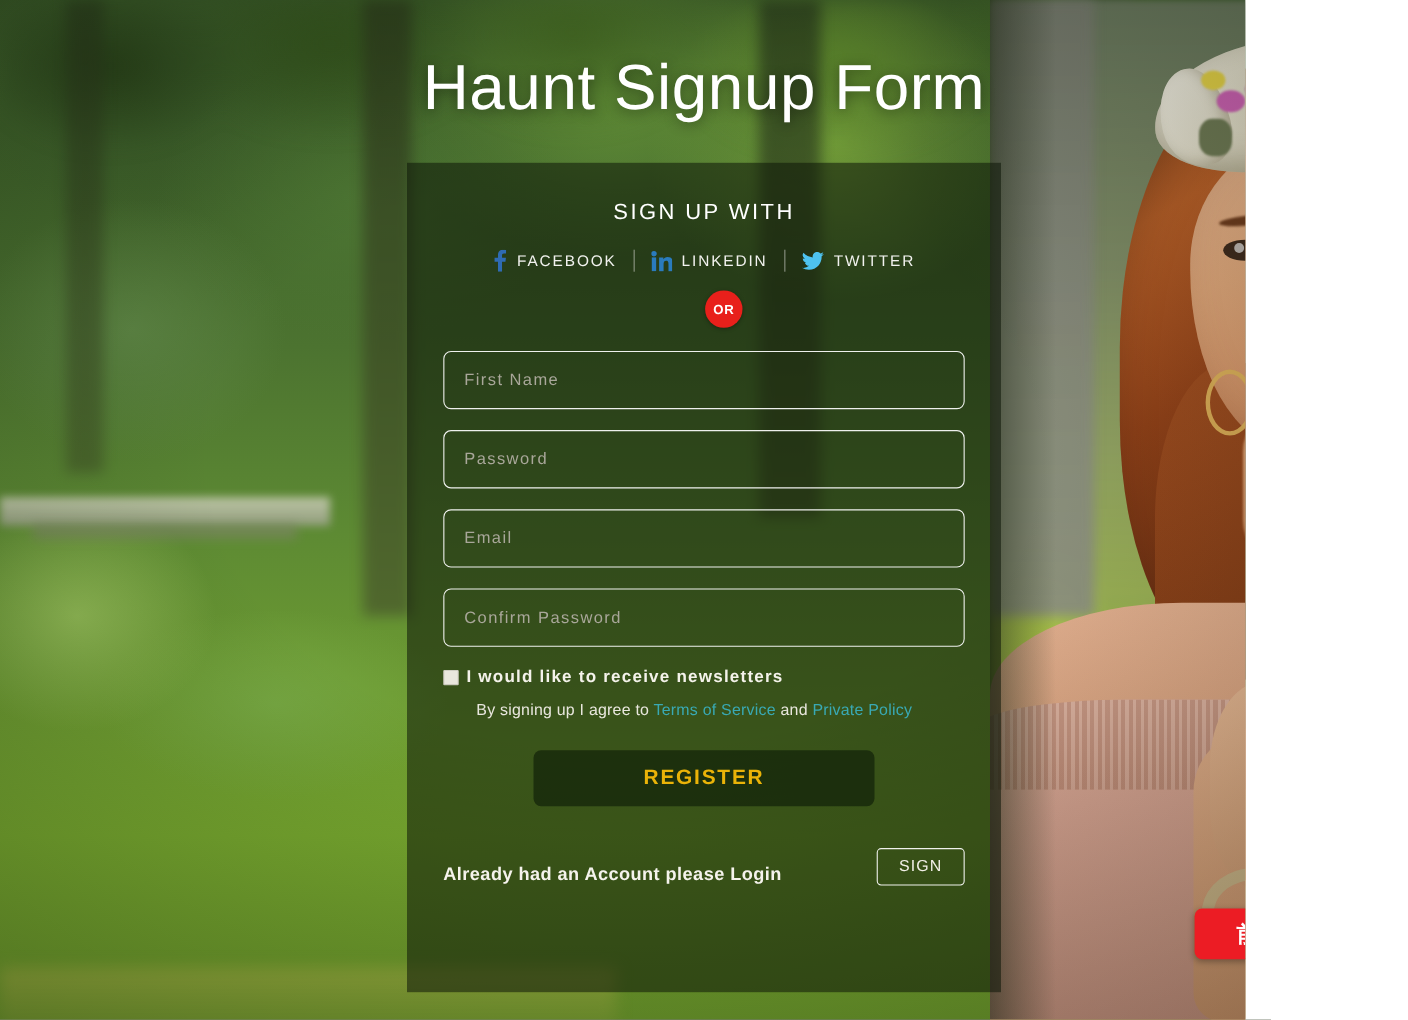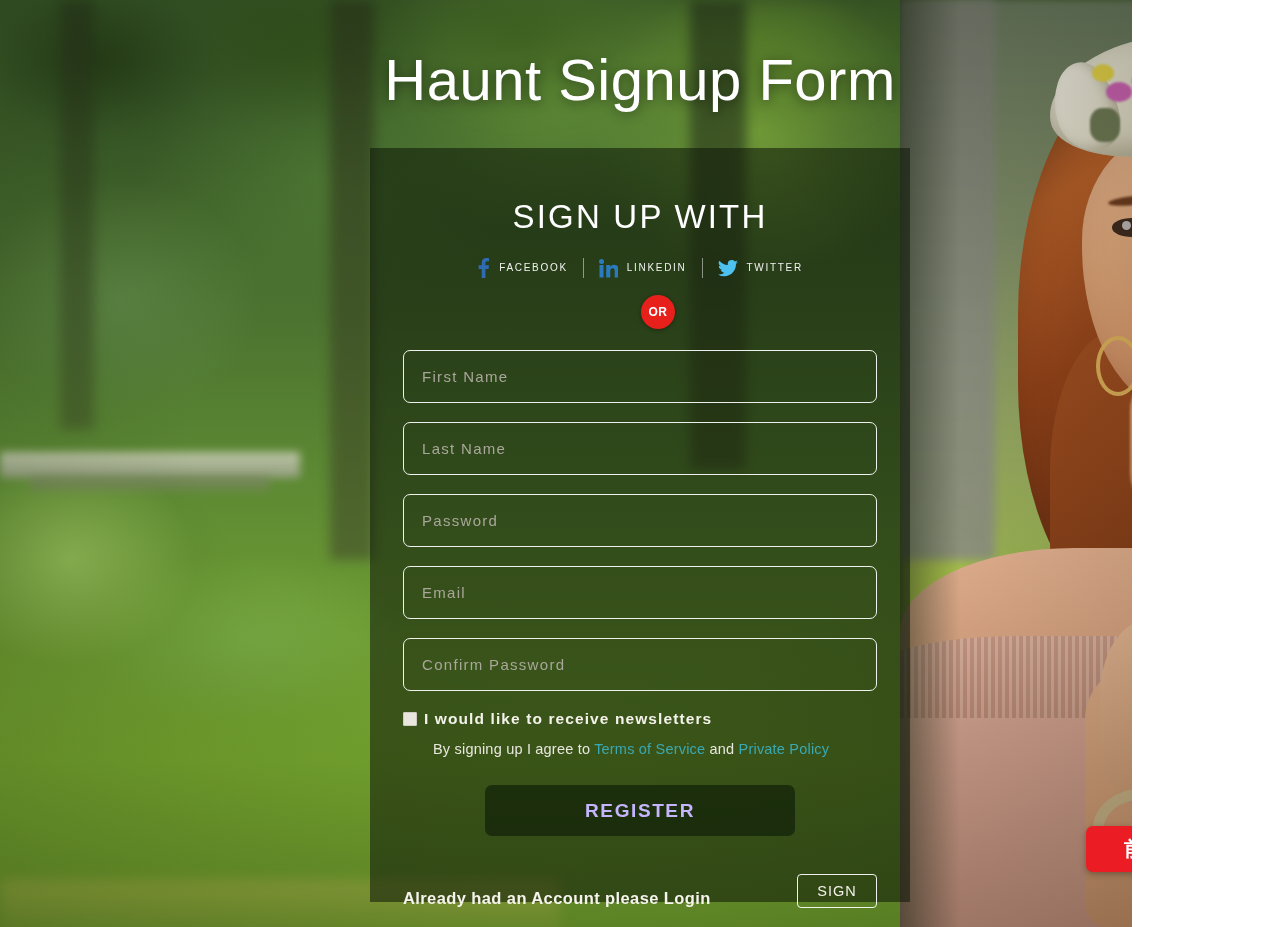--- a/index.html
+++ b/index.html
@@ -252,36 +252,36 @@
   .form-panel {
     position:absolute;
     left: 370px; top: 148px; width: 540px; height: 754px;
     background: rgba(13, 22, 8, 0.55);
     padding: 30px 33px 0 33px;
   }
 
   .signup-heading {
     text-align:center;
     color:#fff;
-    font-size: 33px;
+    font-size: 20px;
     font-weight: 400;
     letter-spacing: 2.2px;
-    margin-top: 20px;
+    margin-top: 4px;
   }
 
   .social-row {
     display:flex; align-items:center; justify-content:center;
     margin-top: 22px;
     gap: 0;
   }
   .social-btn {
     display:flex; align-items:center; gap: 9px;
     padding: 0 15px;
     color: #f2f2ef;
-    font-size: 10px;
+    font-size: 14px;
     letter-spacing: 1.7px;
     font-weight: 400;
     cursor: pointer;
     line-height: 1;
   }
   .social-sep { width:1px; height: 20px; background: rgba(230,230,225,.55); }
   .si { display:inline-block; line-height:0; }
 
   .or-wrap { display:flex; justify-content:center; margin-top: 17px; }
   .or-badge {
@@ -334,21 +334,21 @@
     color:#e9e7de; font-size: 14.5px; letter-spacing: .2px;
   }
   .terms-link { color:#39a9b4; text-decoration:none; cursor:pointer; }
 
   .register-btn {
     display:block;
     width: 310px; height: 51px;
     margin: 28px auto 0 auto;
     background: rgba(12, 26, 6, .62);
     border: none; border-radius: 7px;
-    color:#c4b5fd;
+    color:#eab308;
     font-family:"Liberation Sans", sans-serif;
     font-size: 19px; font-weight: 700; letter-spacing: 1.6px;
     cursor:pointer;
   }
 
   .login-row {
     display:flex; align-items:flex-end; justify-content: space-between;
     margin-top: 38px;
   }
   .login-text {
@@ -484,21 +484,20 @@
       </div>
 
     </div>
 
     <div class="or-wrap">
       <div class="or-badge">OR</div>
     </div>
 
     <div class="fields">
       <input class="field" type="text" placeholder="First Name" style="">
-      <input class="field" type="text" placeholder="Last Name" style="">
       <input class="field" type="text" placeholder="Password" style="">
       <input class="field" type="text" placeholder="Email" style="">
       <input class="field" type="text" placeholder="Confirm Password" style="">
     </div>
 
     <div class="newsletter-row">
       <input class="cbox" type="checkbox" style="">
       <span class="newsletter-label">I would like to receive newsletters</span>
     </div>
 

